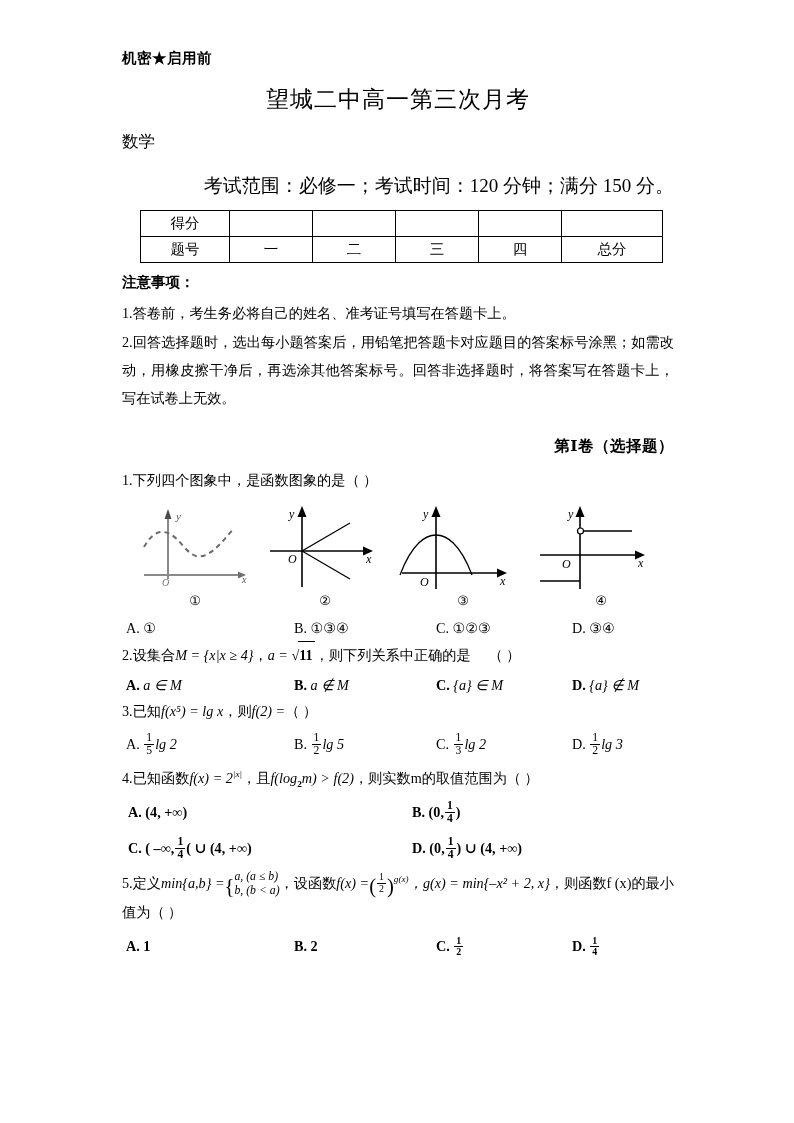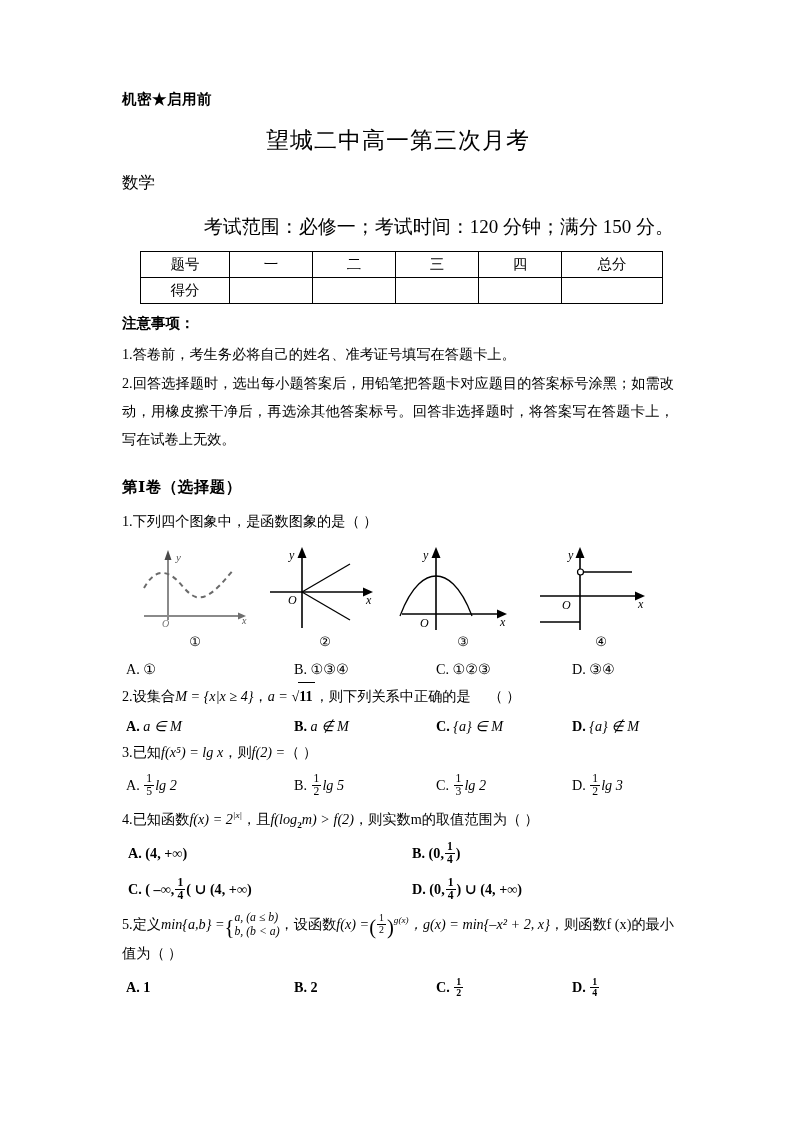--- a/index.html
+++ b/index.html
@@ -14,21 +14,20 @@
     font-family: "Liberation Serif", "DejaVu Serif", serif;
     color: #000000;
     overflow: hidden;
   }
   .page {
     position: absolute;
     left: 0; top: 0;
     width: 794px;
     height: 992px;
     padding: 0;
-    margin-top: 41px;
   }
   .content {
     position: absolute;
     left: 122px;
     top: 50px;
     width: 552px;
   }
 
   
   .secret-line {
@@ -86,21 +85,21 @@
   }
   .notice-item {
     font-size: 14.2px;
     line-height: 1.95;
     margin: 0 0 2px 0;
     text-align: justify;
   }
 
   
   .part-title {
-    text-align: left;
+    text-align: right;
     font-weight: bold;
     font-size: 15.5px;
     margin: 24px 0 10px 0;
     letter-spacing: 0.5px;
   }
   .sec-intro {
     font-size: 14.2px;
     line-height: 1.95;
     text-align: justify;
     margin: 0 0 3px 0;
@@ -214,34 +213,34 @@
 <div class="content">
 
   <div class="secret-line">机密★启用前</div>
   <div class="doc-title">望城二中高一第三次月考</div>
   <div class="subject">数学</div>
   <div class="exam-meta">考试范围：必修一；考试时间：120 分钟；满分 150 分。</div>
 
   <table class="score-table">
     <tbody>
           <tr>
+      <td class="col-label">得分</td>
+      <td class="col-num"></td>
+      <td class="col-num"></td>
+      <td class="col-num"></td>
+      <td class="col-num"></td>
+      <td class="col-total"></td>
+    </tr>
+    <tr>
       <td class="col-label">题号</td>
       <td class="col-num">一</td>
       <td class="col-num">二</td>
       <td class="col-num">三</td>
       <td class="col-num">四</td>
       <td class="col-total">总分</td>
-    </tr>
-    <tr>
-      <td class="col-label">得分</td>
-      <td class="col-num"></td>
-      <td class="col-num"></td>
-      <td class="col-num"></td>
-      <td class="col-num"></td>
-      <td class="col-total"></td>
     </tr>
   </tbody>
       </table>
 
   <div class="notice-title">注意事项：</div>
   <div class="notice-item">1.答卷前，考生务必将自己的姓名、准考证号填写在答题卡上。</div>
   <div class="notice-item">2.回答选择题时，选出每小题答案后，用铅笔把答题卡对应题目的答案标号涂黑；如需改动，用橡皮擦干净后，再选涂其他答案标号。回答非选择题时，将答案写在答题卡上，写在试卷上无效。</div>
 
   <div class="part-title">第Ⅰ卷（选择题）</div>
 

